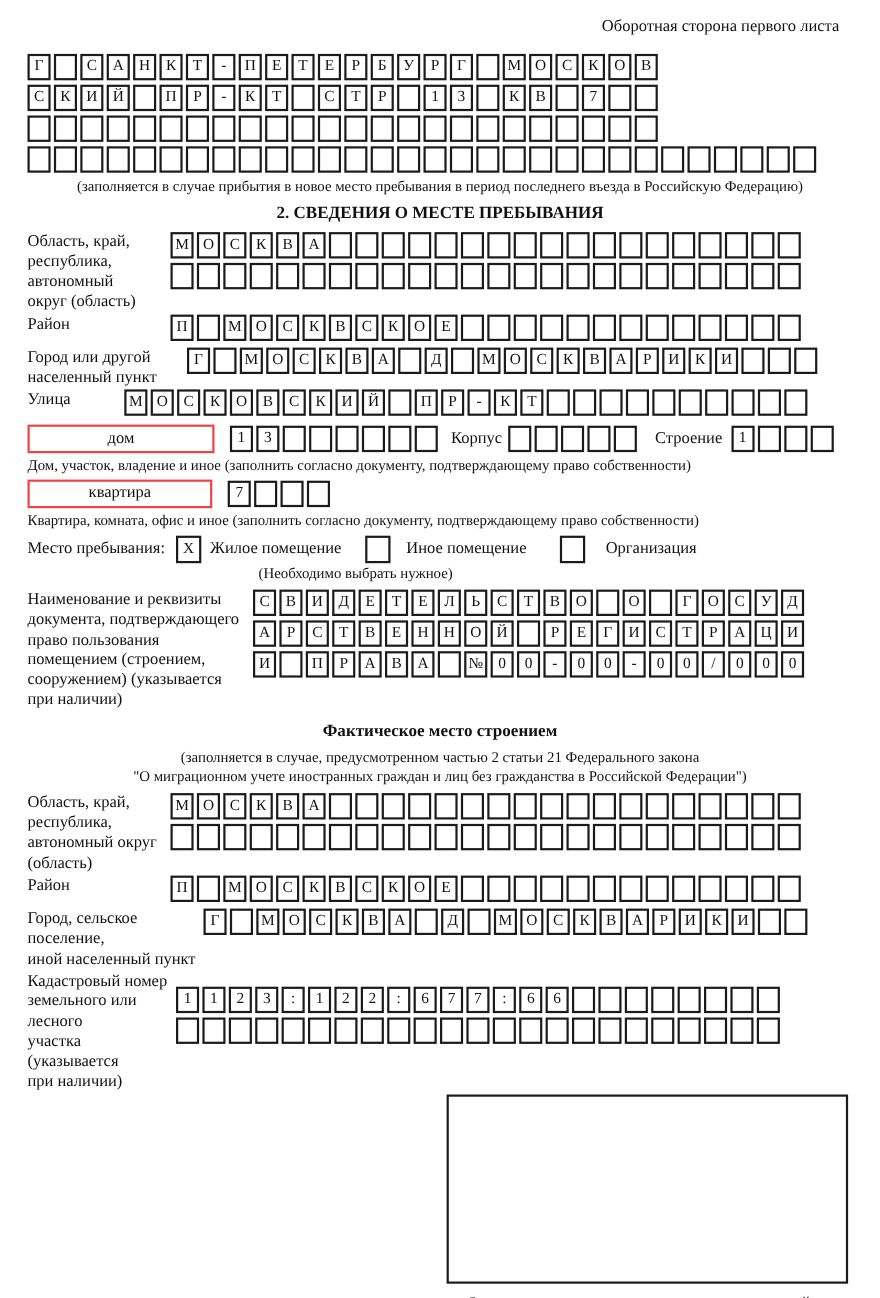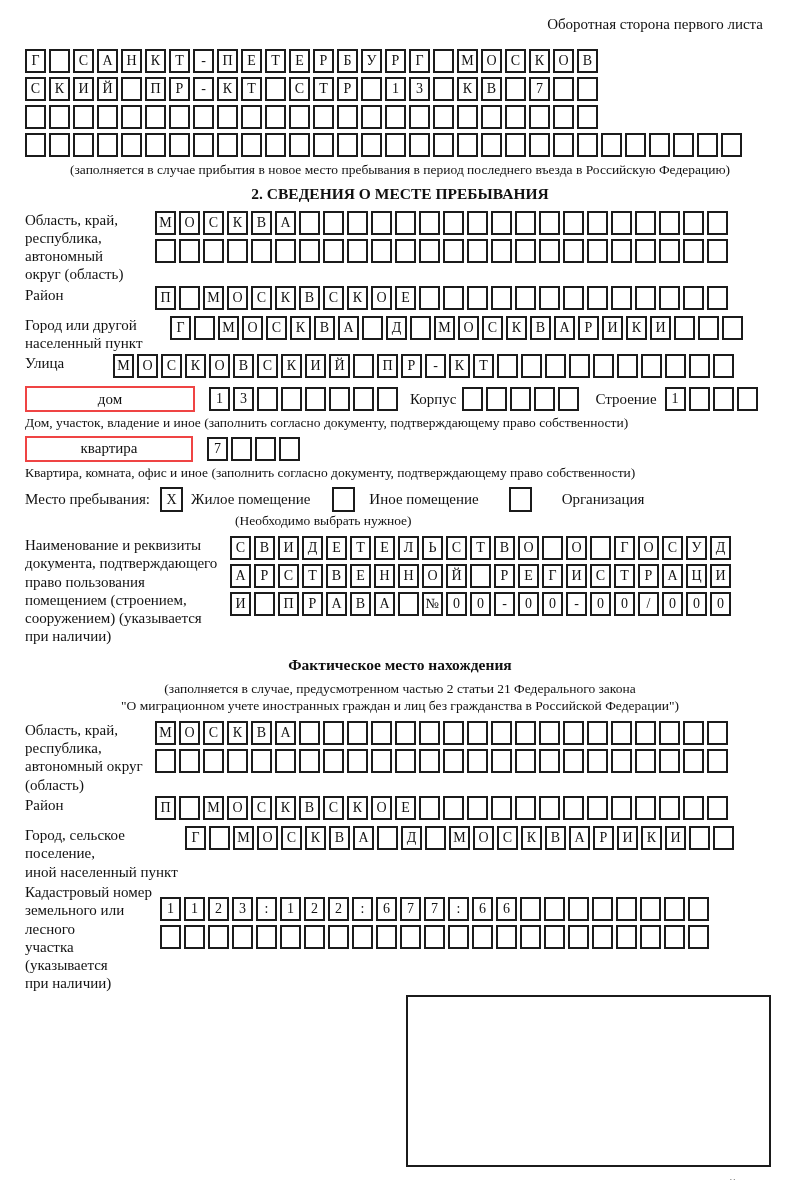--- a/index.html
+++ b/index.html
@@ -370,21 +370,21 @@
 </div>
 <div class="caption mb2">Квартира, комната, офис и иное (заполнить согласно документу, подтверждающему право собственности)</div>
 
 <div class="mesto-row">
   <div>Место пребывания:</div>
   <div class="checkbox" style="margin-left:10px;">X</div>
   <div style="margin-left:8px;">Жилое помещение</div>
   <div class="checkbox" style="margin-left:22px;"></div>
   <div style="margin-left:14px;">Иное помещение</div>
   <div class="checkbox" style="margin-left:30px;"></div>
-  <div style="margin-left:30px;">Организация</div>
+  <div style="margin-left:19px;">Организация</div>
 </div>
 <div class="caption choose-cap">(Необходимо выбрать нужное)</div>
 
 <div class="row">
   <div class="lbl w205">Наименование и реквизиты
 документа, подтверждающего
 право пользования
 помещением (строением,
 сооружением) (указывается
 при наличии)</div>
@@ -454,21 +454,21 @@
         <span class="cell">0</span>
         <span class="cell">0</span>
         <span class="cell">/</span>
         <span class="cell">0</span>
         <span class="cell">0</span>
         <span class="cell">0</span>
       </div>
   </div>
 </div>
 
-<div class="fact-title">Фактическое место нахождения</div>
+<div class="fact-title">Фактическое место строением</div>
 <div class="caption center">(заполняется в случае, предусмотренном частью 2 статьи 21 Федерального закона</div>
 <div class="caption center mb6">"О миграционном учете иностранных граждан и лиц без гражданства в Российской Федерации")</div>
 
 <div class="row mb2">
   <div class="lbl w130">Область, край,
 республика,
 автономный округ
 (область)</div>
   <div>
     <div class="cells">

